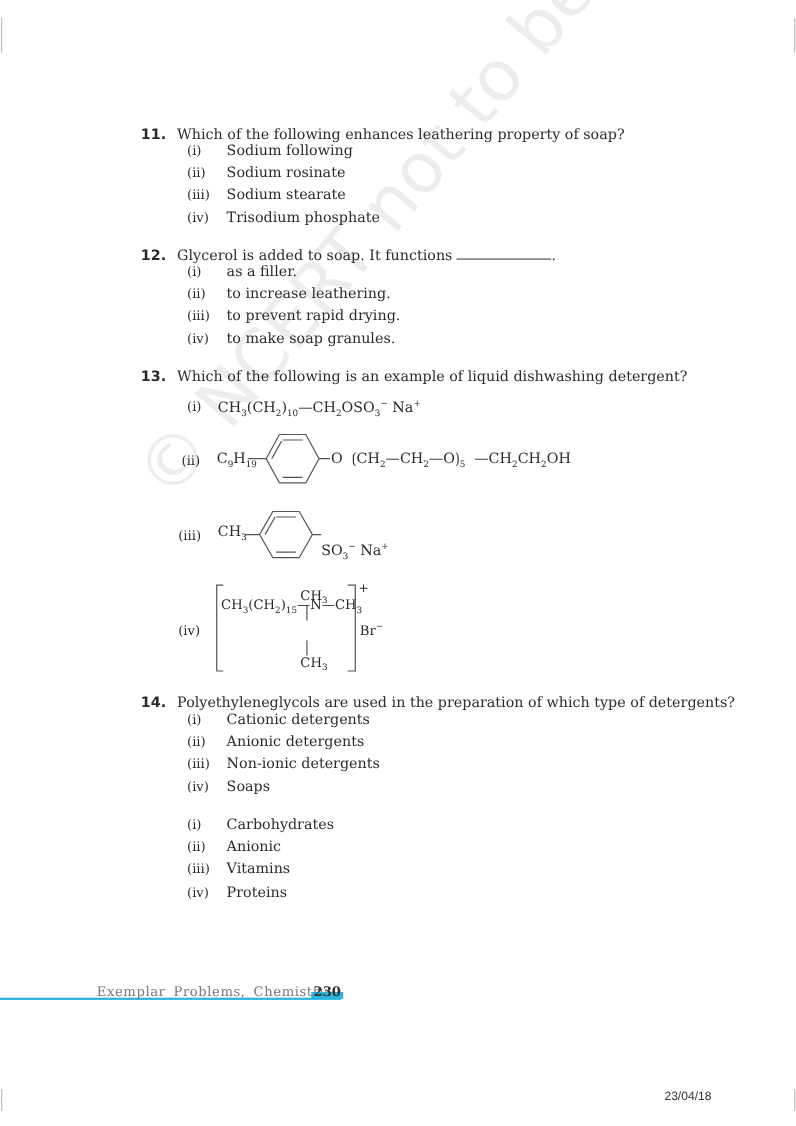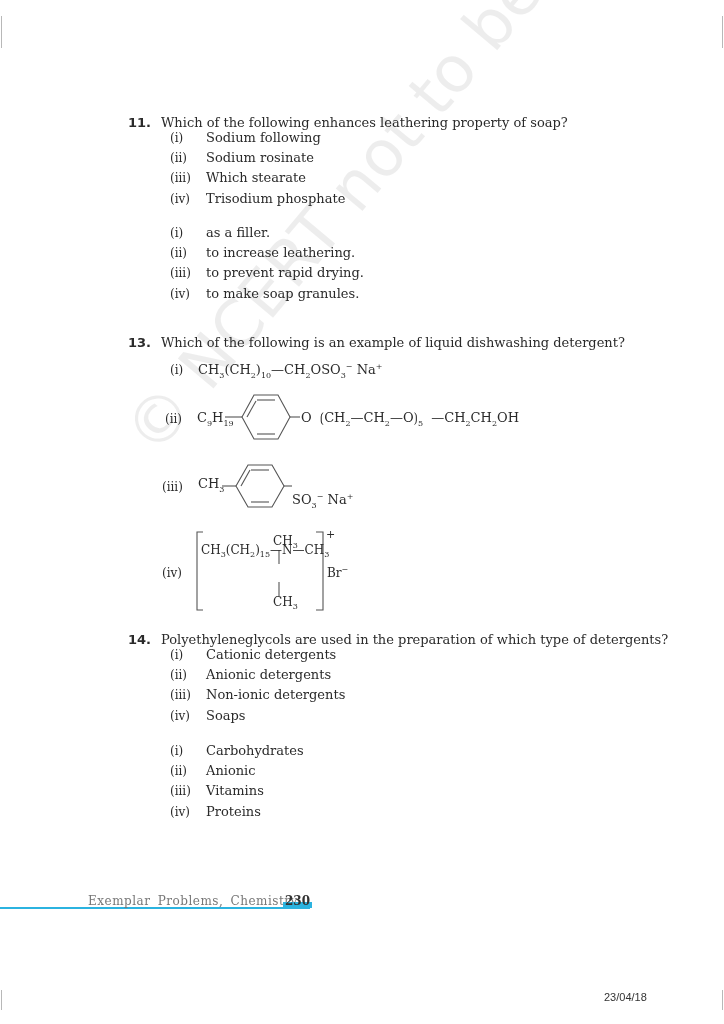--- a/index.html
+++ b/index.html
@@ -45,29 +45,33 @@
   <div class="opt">
       <span class="opt-label"><span>(i)</span></span>
       <span class="opt-text">Sodium following</span>
     </div>
   <div class="opt">
       <span class="opt-label"><span>(ii)</span></span>
       <span class="opt-text">Sodium rosinate</span>
     </div>
   <div class="opt">
       <span class="opt-label"><span>(iii)</span></span>
-      <span class="opt-text">Which stearate</span>
+      <span class="opt-text">Sodium stearate</span>
     </div>
   <div class="opt">
       <span class="opt-label"><span>(iv)</span></span>
       <span class="opt-text">Trisodium phosphate</span>
     </div>
 </div>
 
 <div class="q" style="top:225px;">
+  <div class="q-head">
+    <span class="q-num">12.</span>
+    <span class="q-text"><span>Glycerol is added to soap. It functions</span><span class="blank"></span><span>.</span></span>
+  </div>
   <div class="opt">
       <span class="opt-label"><span>(i)</span></span>
       <span class="opt-text">as a filler.</span>
     </div>
   <div class="opt">
       <span class="opt-label"><span>(ii)</span></span>
       <span class="opt-text">to increase leathering.</span>
     </div>
   <div class="opt">
       <span class="opt-label"><span>(iii)</span></span>

